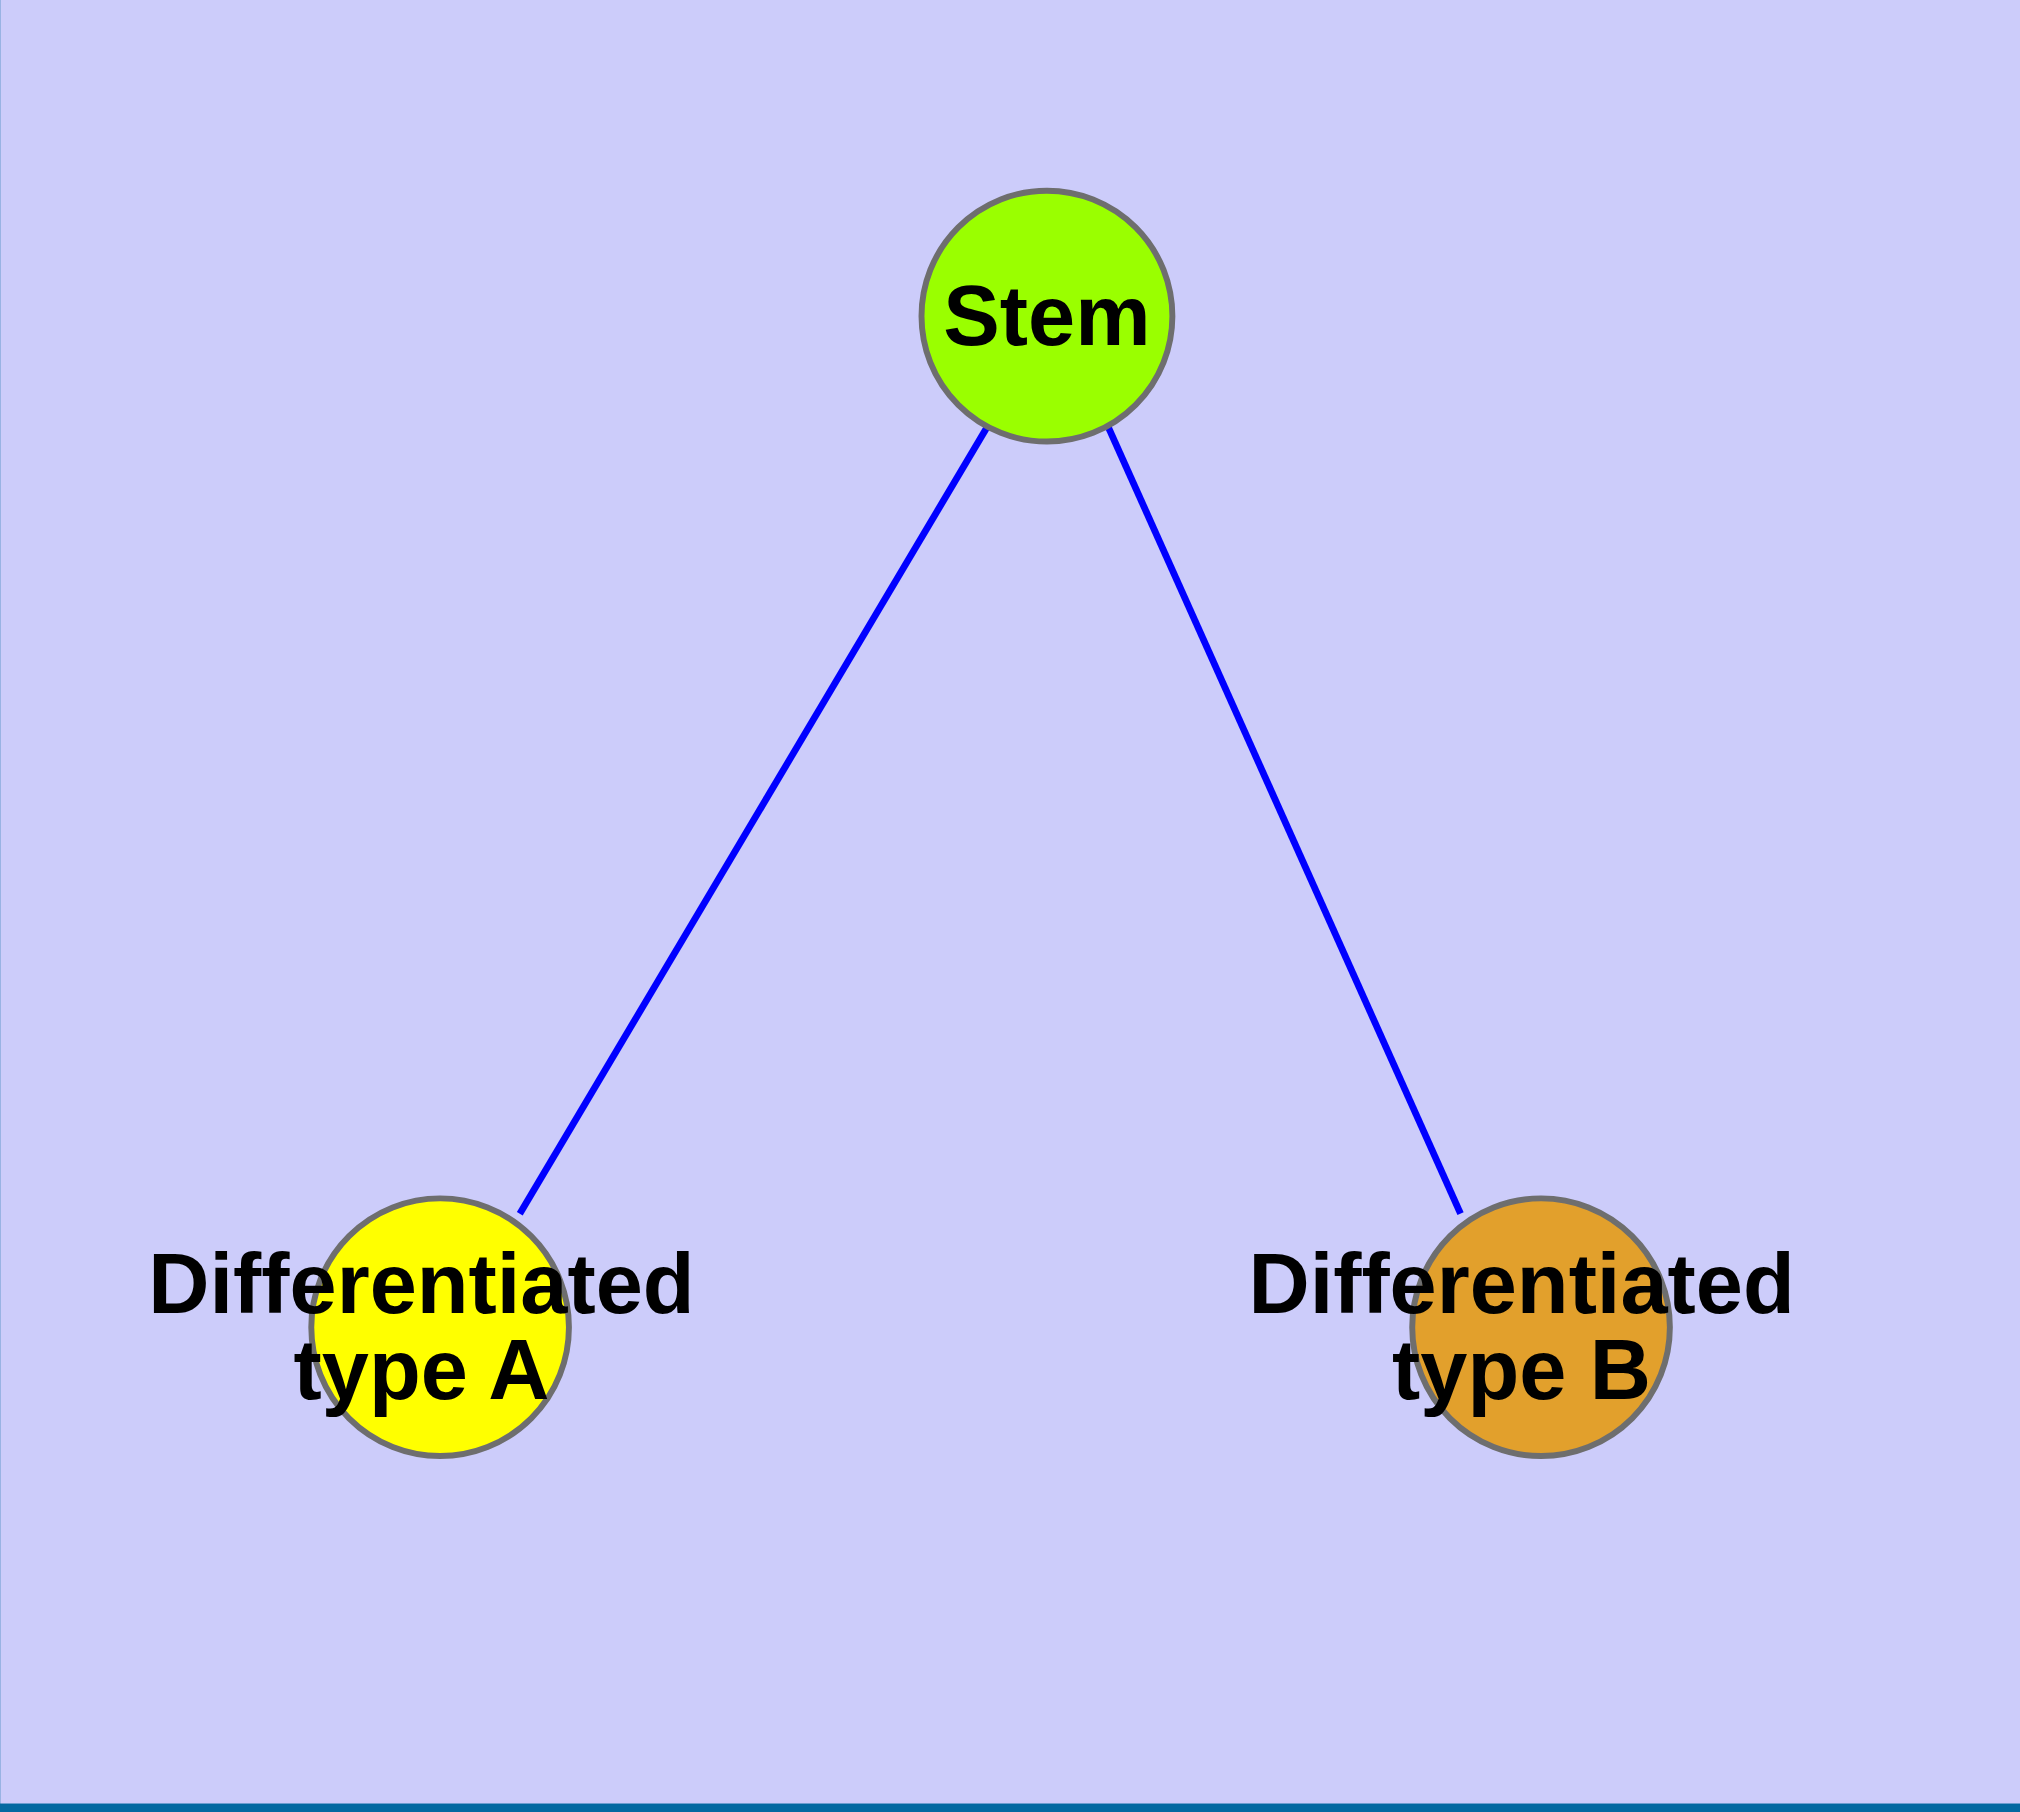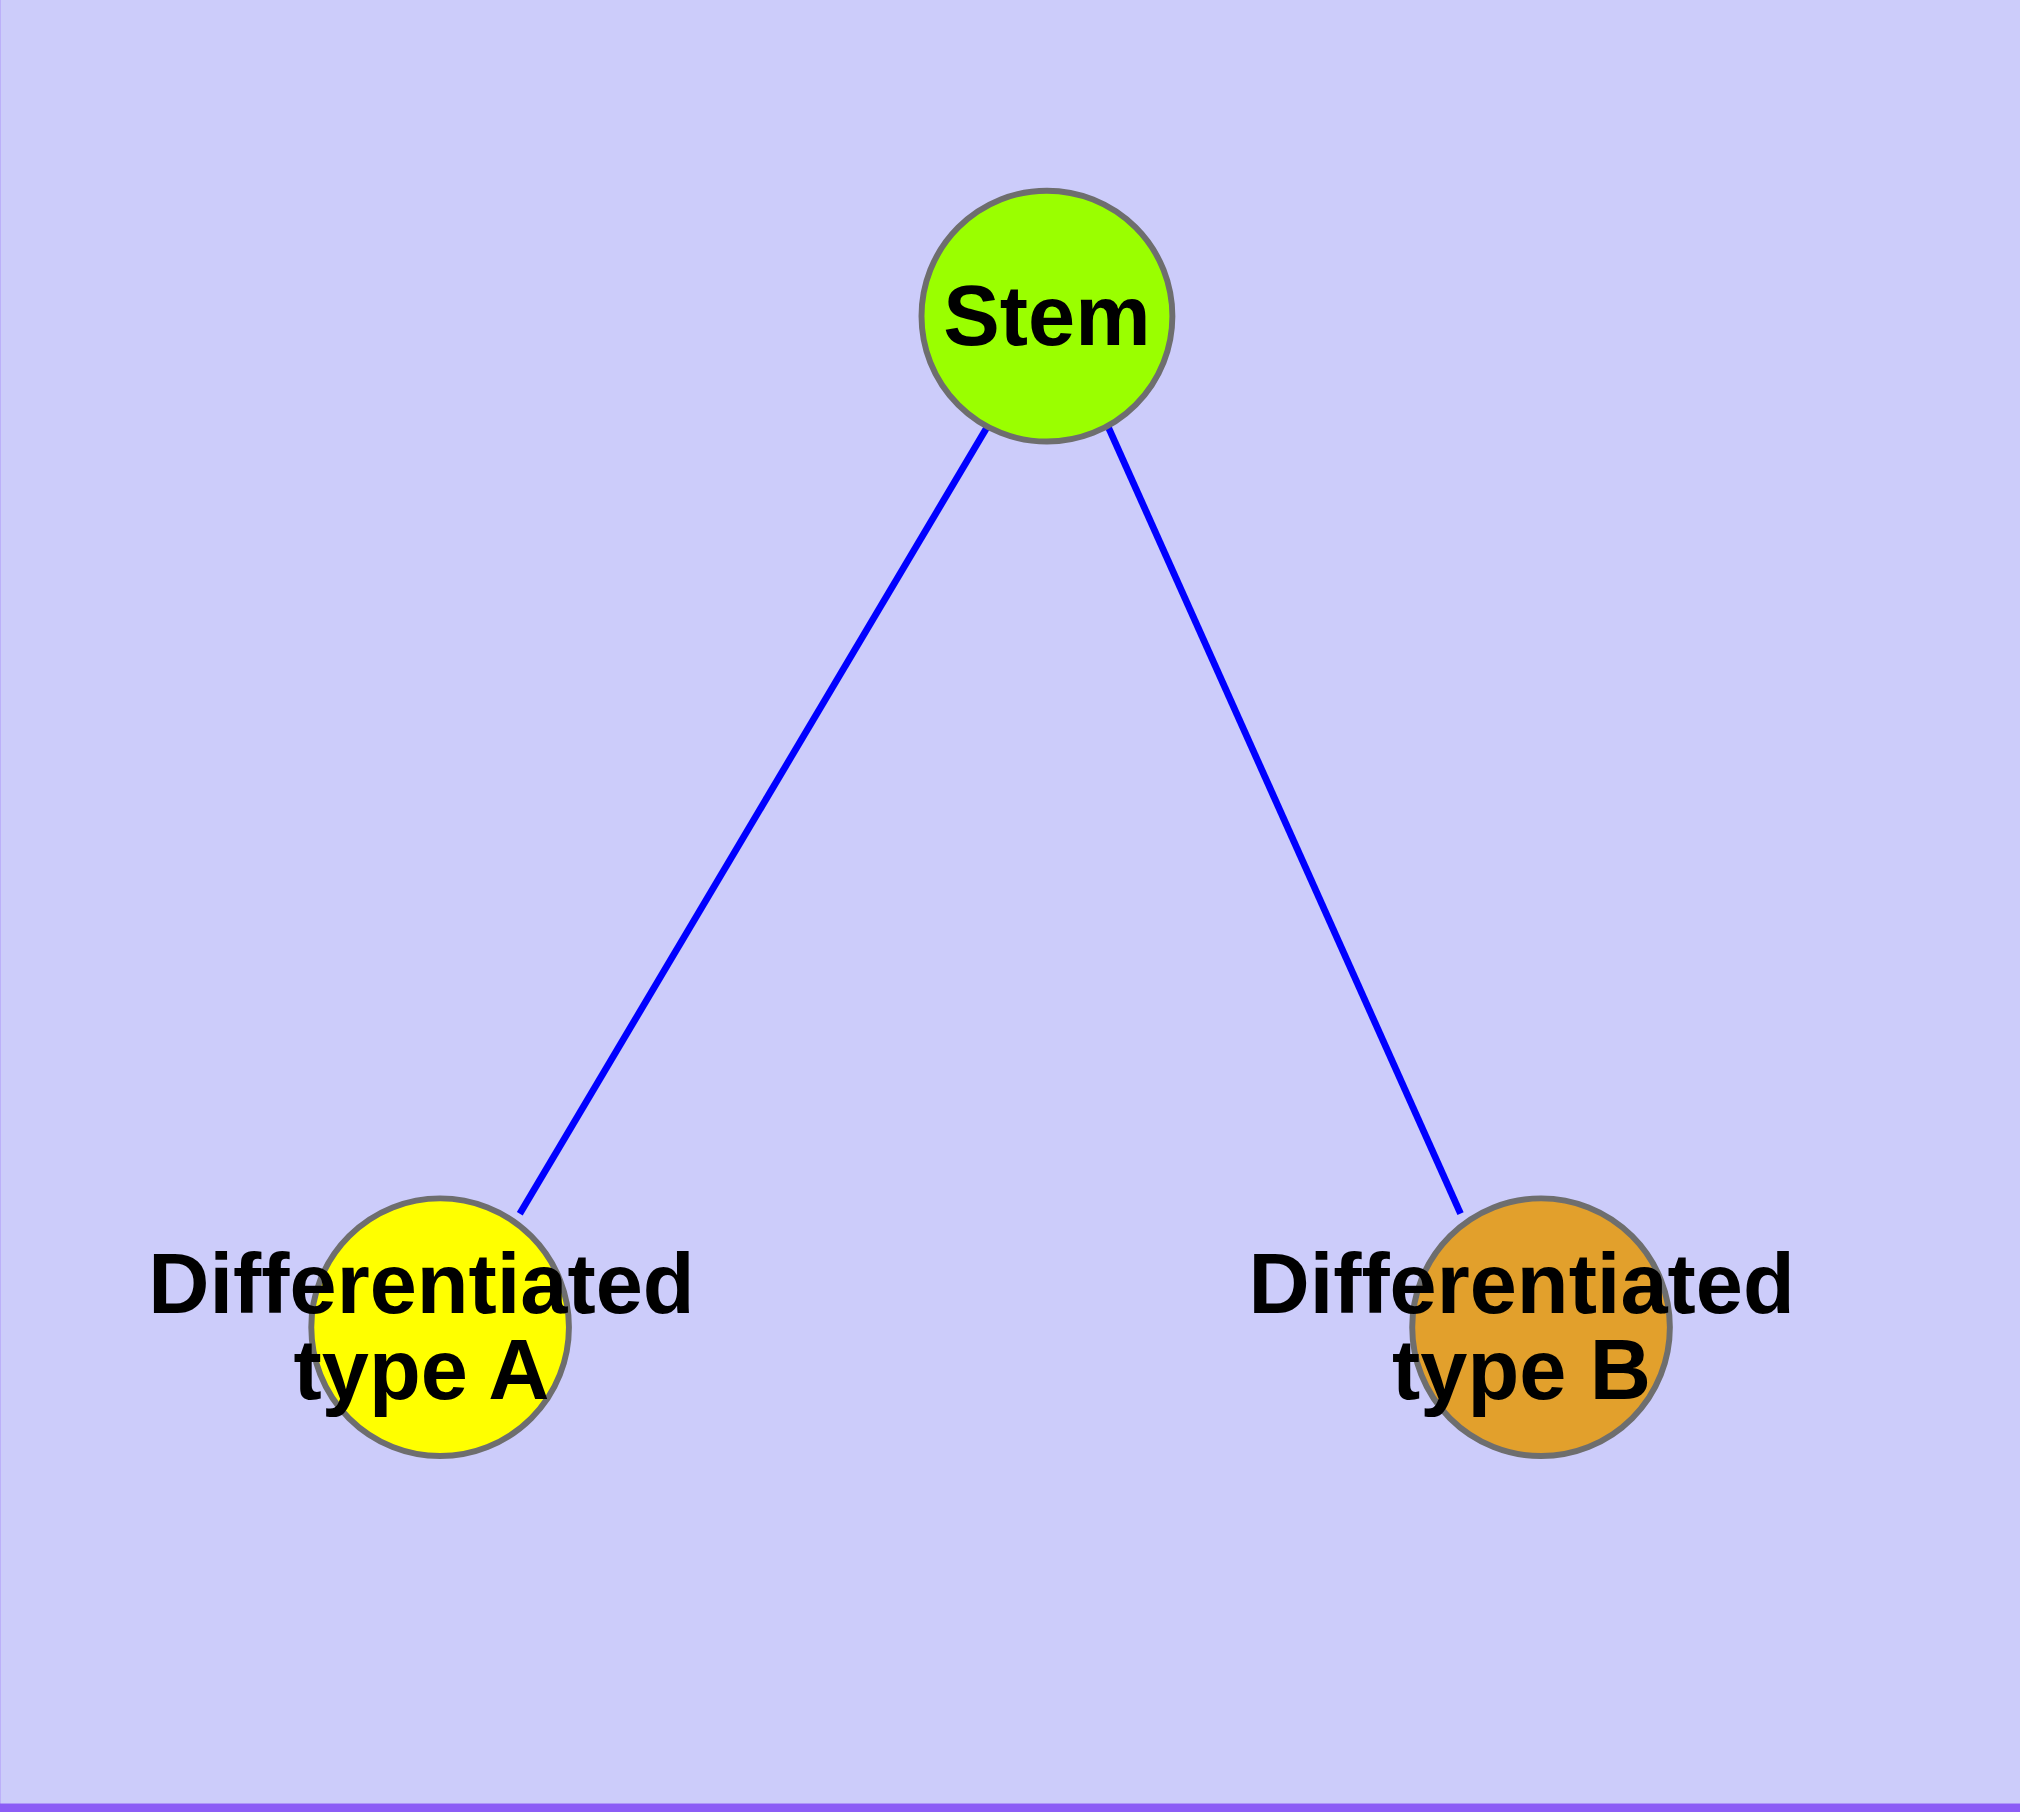--- a/index.html
+++ b/index.html
@@ -10,21 +10,21 @@
   body {
     width: 2021px;
     height: 1812px;
     overflow: hidden;
     font-family: "Liberation Sans", sans-serif;
   }
   #canvas {
     position: relative;
     width: 2021px;
     height: 1812px;
-    background: #8b5cf6;
+    background: #0369a1;
   }
   #graph-svg {
     display: block;
     position: absolute;
     left: 0;
     top: 0;
   }
   .node-label {
     font-family: "Liberation Sans", sans-serif;
     font-weight: bold;

